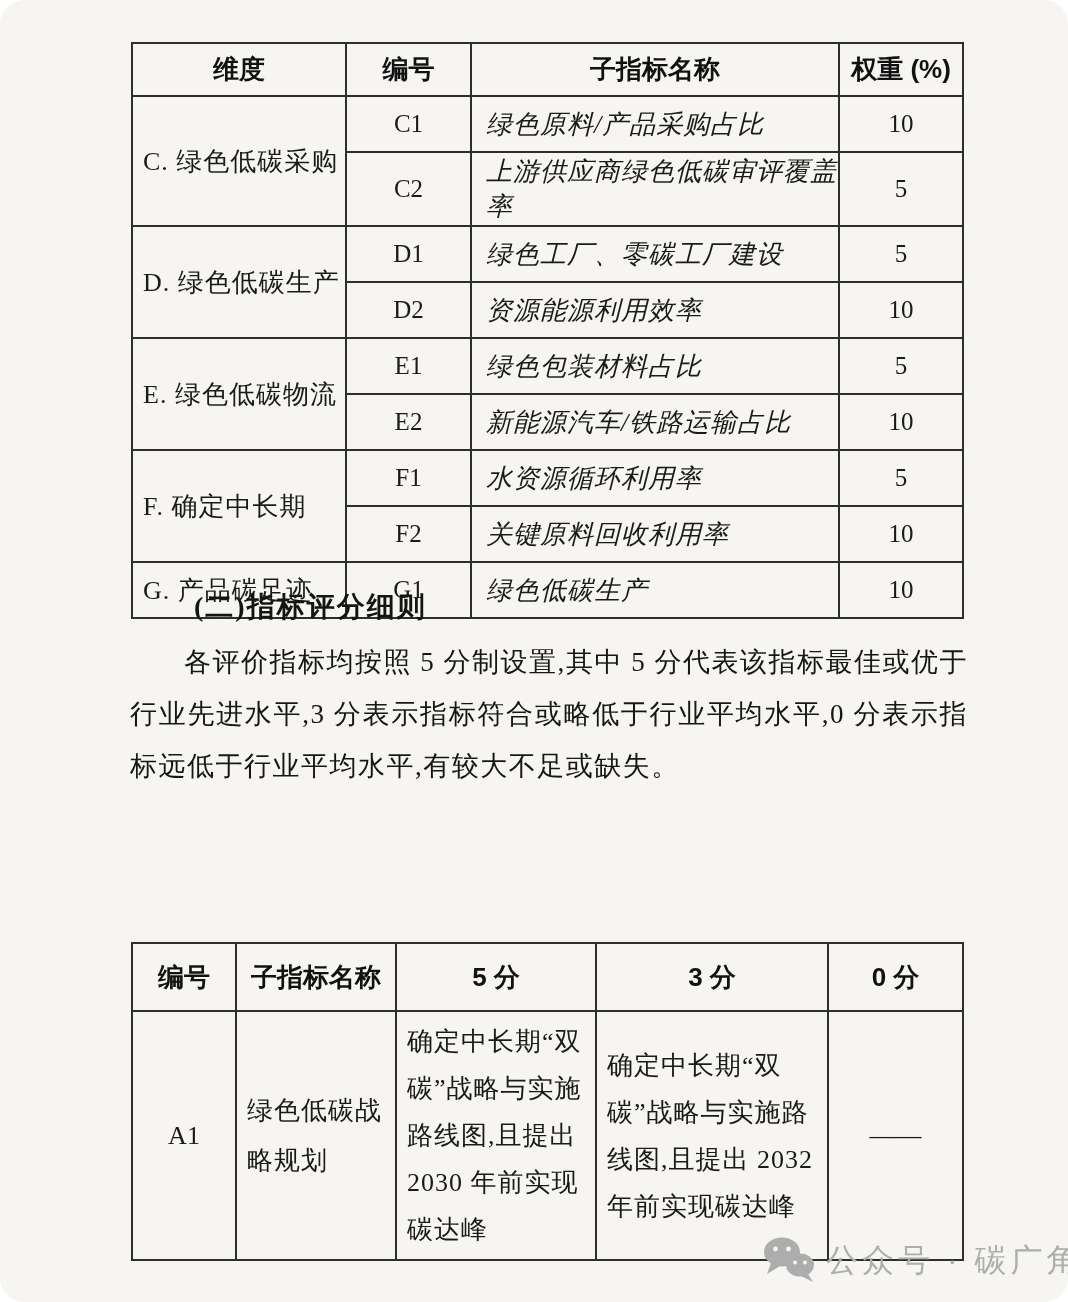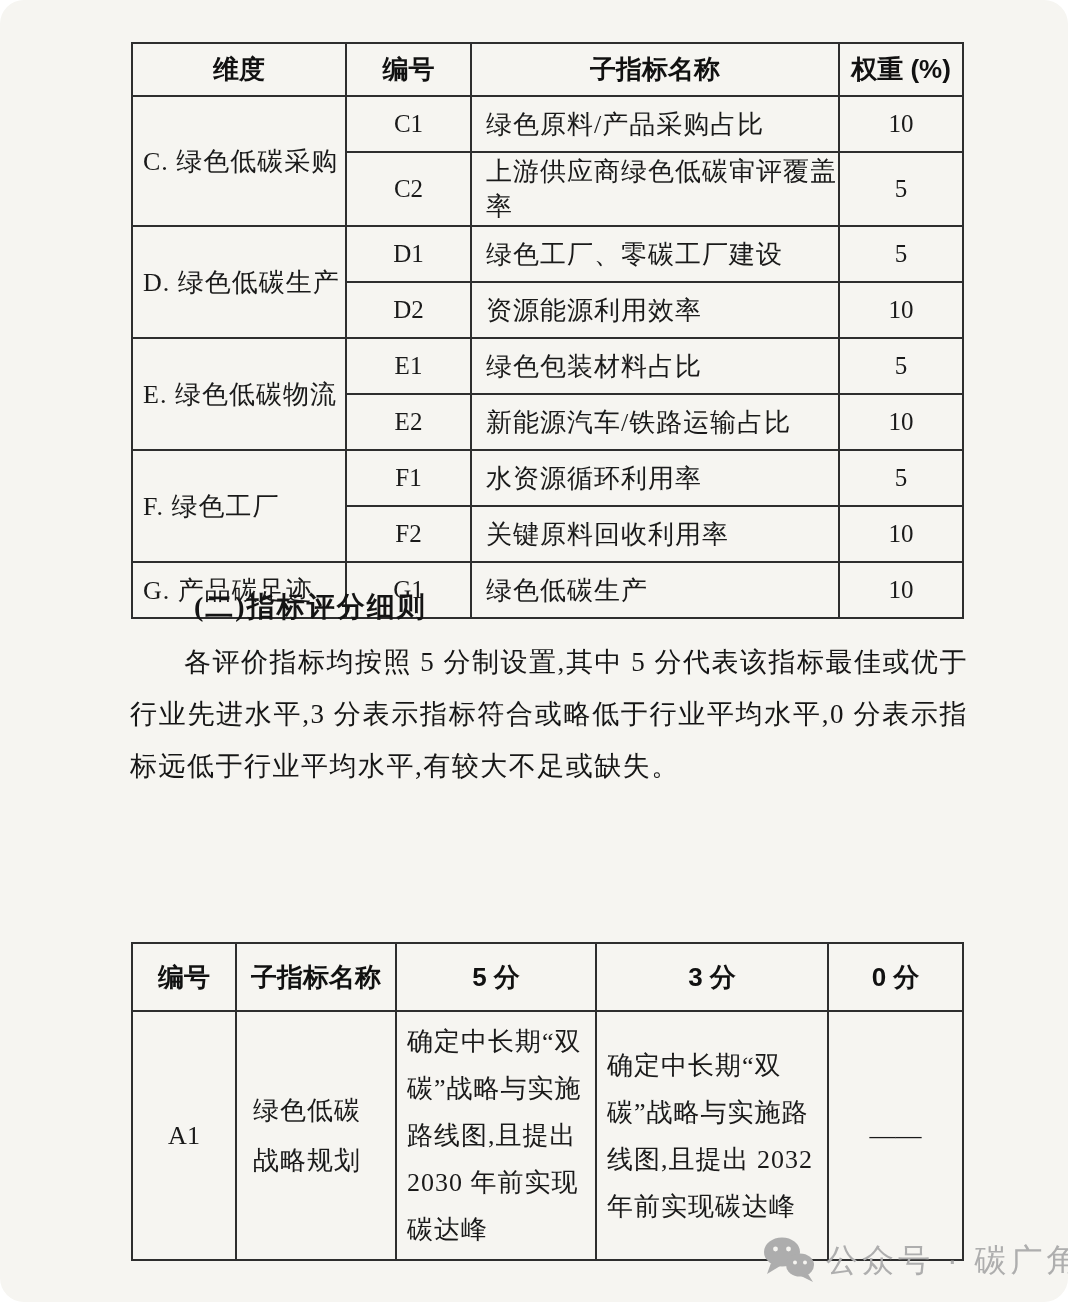--- a/index.html
+++ b/index.html
@@ -16,31 +16,31 @@
   table{border-collapse:collapse;table-layout:fixed;}
   td,th{border:2px solid #2e2e2e;overflow:hidden;}
   .t1{position:absolute;left:131px;top:42px;width:831px;}
   .t1 th{
     height:49px;font-family:"Liberation Sans","DejaVu Sans",sans-serif;
     font-weight:700;font-size:26px;color:#111;text-align:center;
   }
   .t1 td{height:52px;font-size:26px;}
   .t1 .dim{text-align:left;padding-left:10px;letter-spacing:1px;}
   .t1 .code{text-align:center;font-size:25px;}
-  .t1 .name{text-align:left;padding-left:14px;letter-spacing:1px;}
+  .t1 .name{text-align:left;padding-left:14px;letter-spacing:1px;font-style:italic;}
   .t1 .weight{text-align:center;font-size:25px;margin-left:20px;}
 
   .t2{position:absolute;left:131px;top:942px;width:831px;}
   .t2 th{
     height:64px;font-family:"Liberation Sans","DejaVu Sans",sans-serif;
     font-weight:700;font-size:26px;color:#111;text-align:center;
   }
   .t2 td{height:232px;font-size:26px;vertical-align:middle;}
   .t2 .code{text-align:center;}
-  .t2 .name{text-align:left;padding:0 16px;line-height:50px;letter-spacing:1px;}
+  .t2 .name{text-align:left;padding:0 10px;line-height:50px;letter-spacing:1px;}
   .t2 .score{text-align:left;padding:6px 10px;line-height:47px;letter-spacing:1px;}
   .t2 .score0{text-align:center;letter-spacing:0;}
 
   
   .sec-heading{
     position:absolute;left:194px;top:588px;
     font-size:28px;font-weight:700;letter-spacing:2px;color:#141414;
   }
   .para{
     position:absolute;left:130px;width:838px;margin:0;
@@ -115,21 +115,21 @@
         <td class="code">E1</td>
         <td class="name">绿色包装材料占比</td>
         <td class="weight">5</td>
       </tr>
       <tr>
         <td class="code">E2</td>
         <td class="name">新能源汽车/铁路运输占比</td>
         <td class="weight">10</td>
       </tr>
       <tr>
-        <td class="dim" rowspan="2">F. 绿色工厂</td>
+        <td class="dim" rowspan="2">F. 确定中长期</td>
         <td class="code">F1</td>
         <td class="name">水资源循环利用率</td>
         <td class="weight">5</td>
       </tr>
       <tr>
         <td class="code">F2</td>
         <td class="name">关键原料回收利用率</td>
         <td class="weight">10</td>
       </tr>
       <tr>

